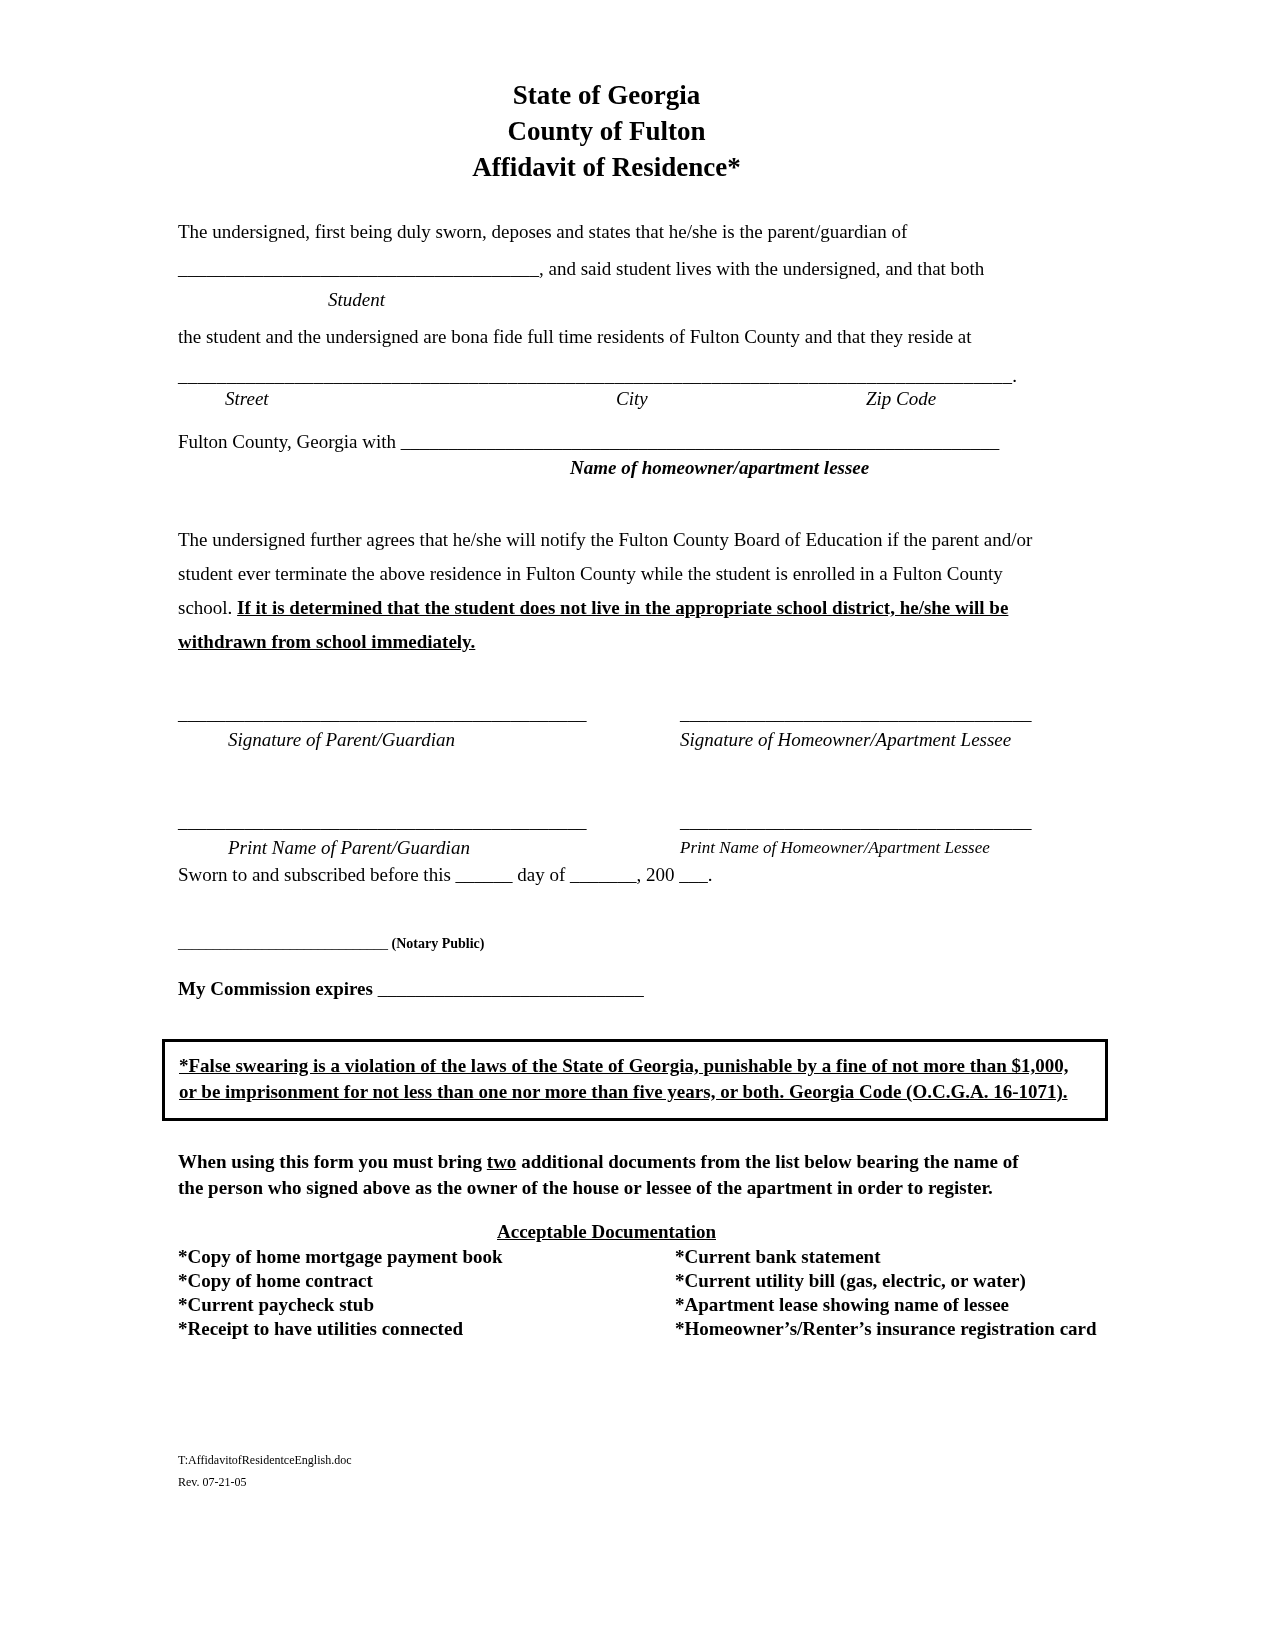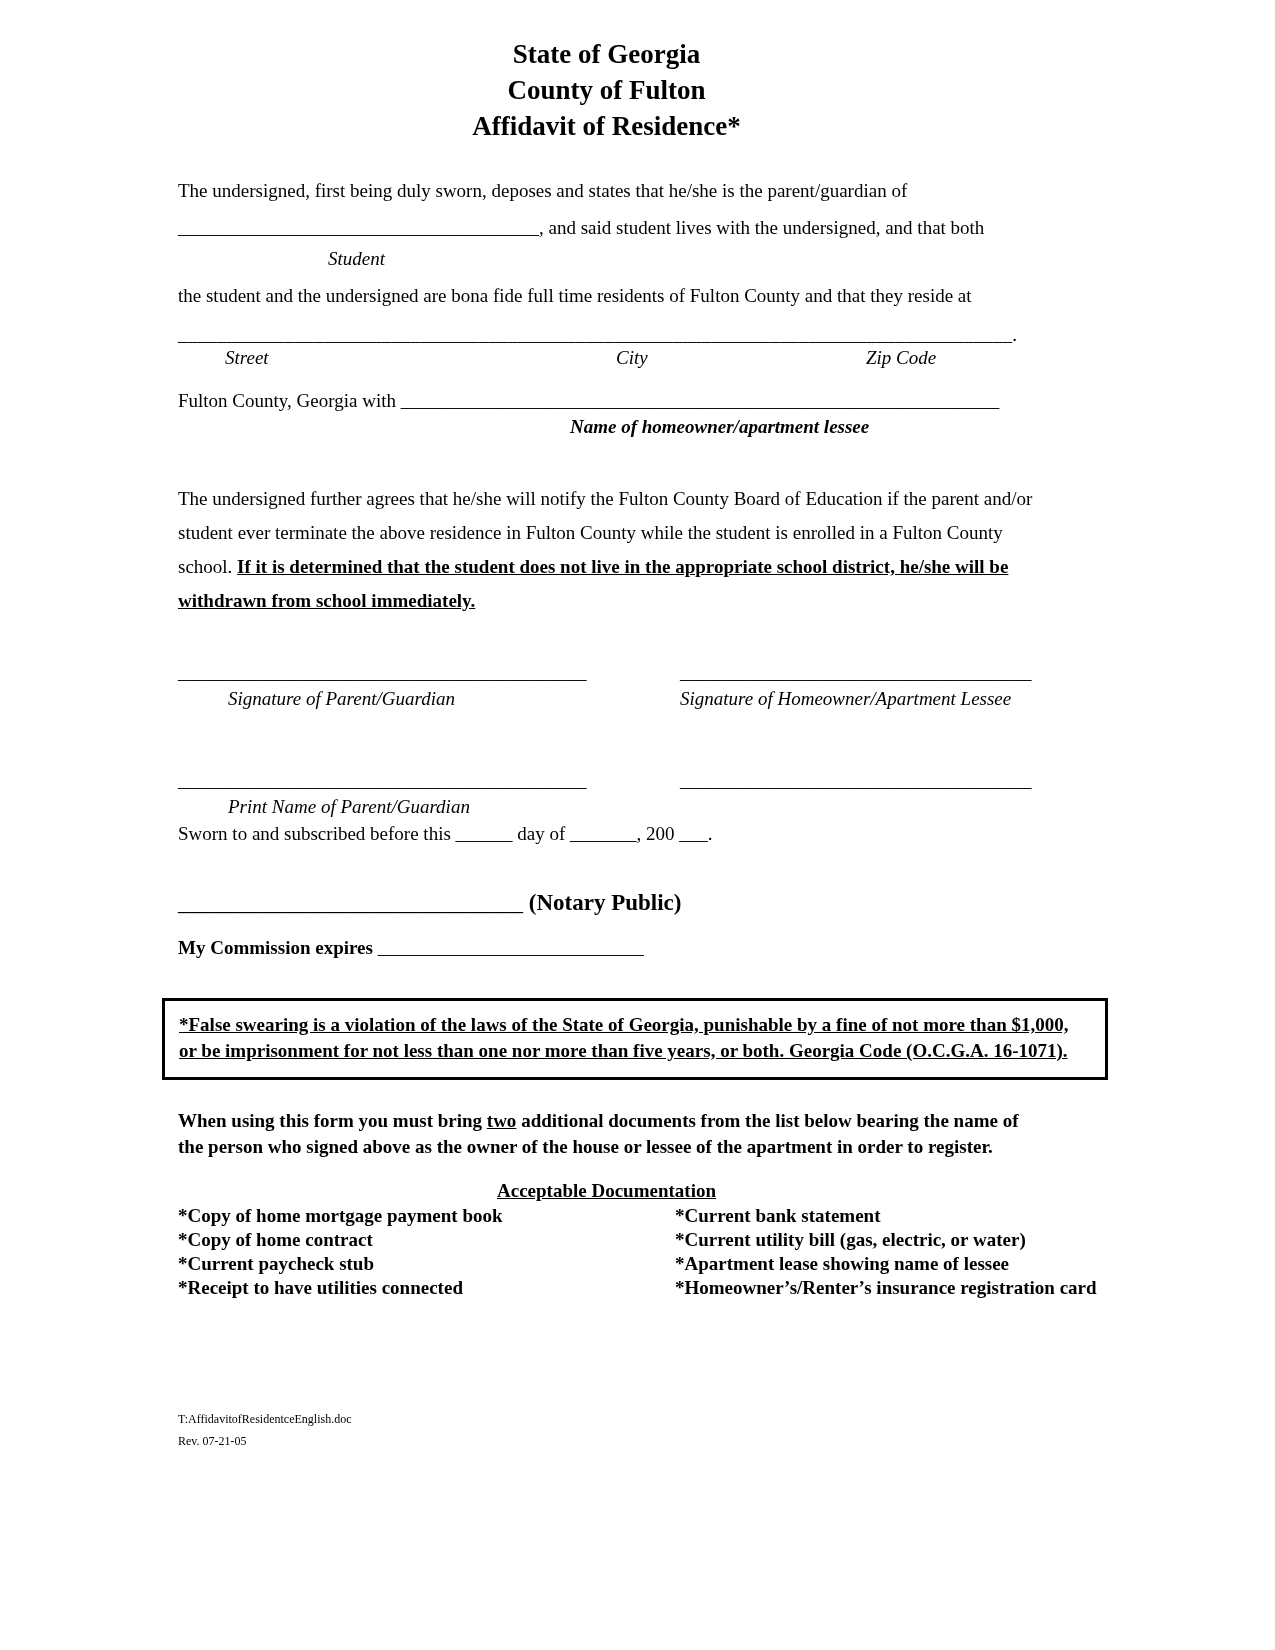--- a/index.html
+++ b/index.html
@@ -7,21 +7,21 @@
   body {
     width: 1275px;
     height: 1650px;
     font-family: "Liberation Serif", "DejaVu Serif", serif;
     color: #000000;
     position: relative;
   }
   .page {
     width: 1275px;
     height: 1650px;
-    padding: 36px 240px 0 178px;
+    padding: 77px 240px 0 178px;
     overflow: hidden;
   }
   .title-block {
     text-align: center;
     font-weight: bold;
     font-size: 27px;
     line-height: 36px;
   }
   .para1 { margin-top: 28px; line-height: 37px; font-size: 19px; }
   .student-label { font-style: italic; font-size: 19px; margin-left: 150px; line-height: 25px; }
@@ -41,21 +41,21 @@
   .col-right { flex: 1; }
   .sig-blanks { margin-top: 42px; font-size: 19px; line-height: 25px; }
   .sig-labels { font-size: 19px; font-style: italic; line-height: 28px; }
   .sig-labels .col-left span { margin-left: 50px; }
   .print-blanks { margin-top: 55px; font-size: 19px; line-height: 25px; }
   .print-labels { font-style: italic; line-height: 28px; }
   .print-labels .col-left { font-size: 19px; }
   .print-labels .col-left span { margin-left: 50px; }
   .print-labels .col-right { font-size: 17px; }
   .sworn-line { font-size: 19px; line-height: 26px; }
-  .notary-line { margin-top: 42px; font-size: 23px; line-height: 27px; }
+  .notary-line { margin-top: 42px; font-size: 14px; line-height: 27px; }
   .notary-line .bold { font-weight: bold; }
   .commission-line { margin-top: 18px; font-size: 19px; line-height: 27px; }
   .commission-line .bold { font-weight: bold; }
   .warning-box {
     margin-top: 37px;
     margin-left: -16px;
     width: 946px;
     border: 3px solid #000000;
     padding: 11px 14px 13px 14px;
     font-size: 19px;
@@ -122,20 +122,21 @@
     <div class="col-left"><span>Signature of Parent/Guardian</span></div>
     <div class="col-right"><span>Signature of Homeowner/Apartment Lessee</span></div>
   </div>
 
   <div class="two-col print-blanks">
     <div class="col-left">___________________________________________</div>
     <div class="col-right">_____________________________________</div>
   </div>
   <div class="two-col print-labels">
     <div class="col-left"><span>Print Name of Parent/Guardian</span></div>
+    <div class="col-right"><span>Print Name of Homeowner/Apartment Lessee</span></div>
   </div>
 
   <div class="sworn-line">
     <span>Sworn to and subscribed before this </span><span>______</span><span> day of </span><span>_______</span><span>, 200 </span><span>___</span><span>.</span>
   </div>
 
   <div class="notary-line">
     <span>______________________________</span><span class="bold"> (Notary Public)</span>
   </div>
 

